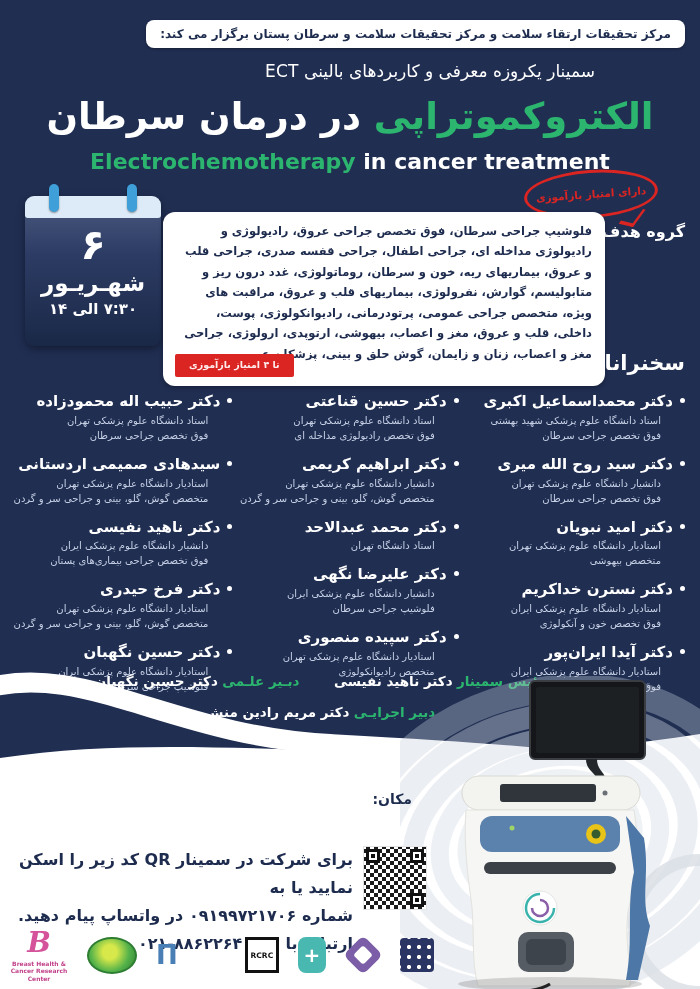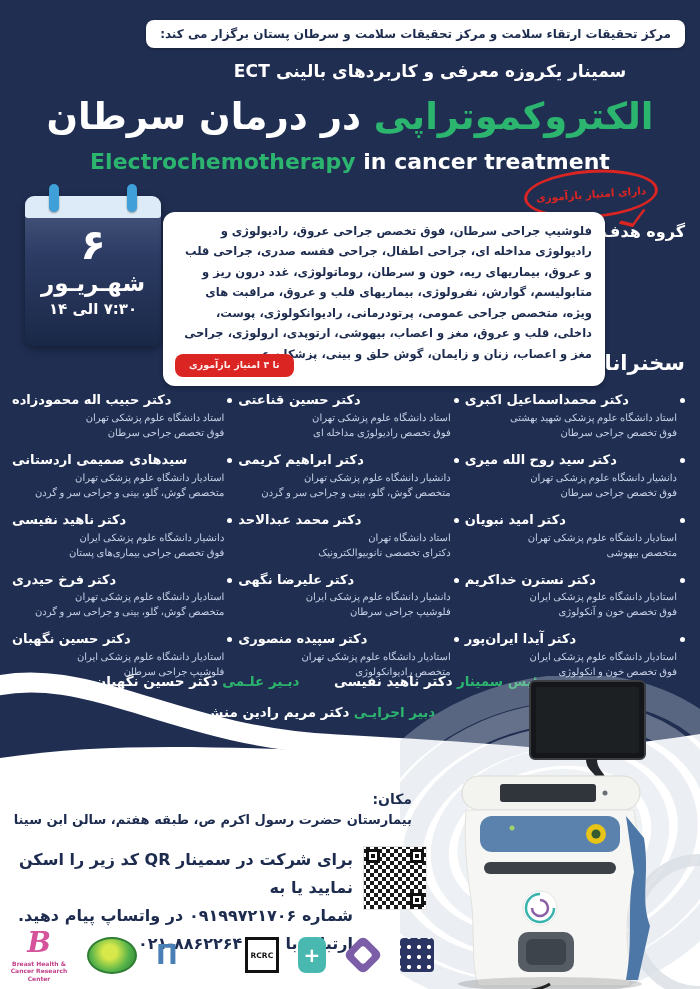--- a/index.html
+++ b/index.html
@@ -11,21 +11,21 @@
   }
   .green{color:#2cb56f;}
   
   .org-pill{
     position:absolute;top:20px;right:15px;background:#fff;color:#1d2b4e;
     font-size:12px;font-weight:bold;padding:7px 14px;border-radius:8px;
     direction:rtl;box-shadow:0 1px 3px rgba(0,0,0,.35);
   }
   .seminar-line{
     position:absolute;top:61px;left:200px;right:40px;text-align:center;
-    direction:rtl;color:#fff;font-size:17px;font-weight:700;letter-spacing:.2px;
+    direction:rtl;color:#fff;font-size:17px;font-weight:400;letter-spacing:.2px;
   }
   .title-fa{
     position:absolute;top:94px;left:0;right:0;text-align:center;direction:rtl;
     font-size:37px;font-weight:bold;color:#fff;line-height:1.25;
   }
   .title-en{
     position:absolute;top:149px;left:0;right:0;text-align:center;direction:ltr;
     font-size:22px;font-weight:bold;color:#fff;
   }
   .stamp{
@@ -58,34 +58,34 @@
     position:absolute;top:222px;right:15px;color:#fff;font-size:16px;font-weight:bold;direction:rtl;
   }
   .target-box{
     position:absolute;top:212px;left:163px;right:95px;min-height:108px;
     background:#fff;border-radius:12px;color:#1d2b4e;
     font-size:11.5px;font-weight:600;line-height:1.78;text-align:right;direction:rtl;
     padding:9px 13px 22px 13px;box-shadow:0 2px 5px rgba(0,0,0,.3);
   }
   .badge-red{
     position:absolute;left:12px;bottom:9px;background:#da2522;color:#ffecec;
-    font-size:9.5px;font-weight:bold;padding:3px 14px;border-radius:8px;direction:rtl;
+    font-size:9.5px;font-weight:bold;padding:3px 14px;border-radius:2px;direction:rtl;
   }
   
   .speakers-heading{
     position:absolute;top:351px;right:15px;color:#fff;font-size:21px;font-weight:bold;direction:rtl;
   }
   .speakers{
     position:absolute;top:391px;left:12px;right:15px;display:flex;direction:rtl;gap:6px;
   }
   .sp-col{flex:1;min-width:0;}
   .speaker{margin-bottom:11px;direction:rtl;}
-  .sp-name{display:flex;align-items:flex-start;gap:7px;color:#fff;font-size:13px;font-weight:bold;line-height:1.45;justify-content:space-between;}
+  .sp-name{display:flex;align-items:flex-start;gap:7px;color:#fff;font-size:15px;font-weight:bold;line-height:1.45;}
   .dot{flex:0 0 auto;width:5px;height:5px;border-radius:50%;background:#fff;margin-top:7px;}
-  .sp-sub{font-size:10px;font-weight:500;color:#c7d1e6;line-height:1.5;margin-right:8px;white-space:nowrap;font-family:Liberation Serif, serif;}
+  .sp-sub{font-size:10px;font-weight:500;color:#c7d1e6;line-height:1.5;margin-right:24px;white-space:nowrap;}
   
   .swoosh{position:absolute;top:640px;left:0;width:700px;height:134px;z-index:2;}
   .committee{
     position:absolute;top:666px;left:60px;right:120px;z-index:3;text-align:center;direction:rtl;
   }
   .committee-line{line-height:31px;font-size:13.5px;white-space:nowrap;}
   .c-label{color:#2cb56f;font-weight:bold;}
   .c-name{color:#fff;font-weight:bold;}
   .c-gap{display:inline-block;width:26px;}
   
@@ -224,21 +224,20 @@
           </div>
           <div class="sp-sub">دانشیار دانشگاه علوم پزشکی تهران</div>
           <div class="sp-sub">متخصص گوش، گلو، بینی و جراحی سر و گردن</div>
         </div>
         <div class="speaker">
           <div class="sp-name">
             <span class="dot"></span>
             <span>دکتر محمد عبدالاحد</span>
           </div>
           <div class="sp-sub">استاد دانشگاه تهران</div>
-          <div class="sp-sub">دکترای تخصصی نانوبیوالکترونیک</div>
         </div>
         <div class="speaker">
           <div class="sp-name">
             <span class="dot"></span>
             <span>دکتر علیرضا نگهی</span>
           </div>
           <div class="sp-sub">دانشیار دانشگاه علوم پزشکی ایران</div>
           <div class="sp-sub">فلوشیپ جراحی سرطان</div>
         </div>
         <div class="speaker">
@@ -342,21 +341,20 @@
     <path d="M140,218 a14,14 0 1 0 14,14" fill="none" stroke="#3bb3ad" stroke-width="2.5"></path>
     <path d="M140,224 a8,8 0 1 1 -8,8" fill="none" stroke="#8a5fa8" stroke-width="2.5"></path>
     <rect x="118" y="256" width="56" height="40" rx="10" fill="#565c63"></rect>
     <rect x="126" y="263" width="40" height="26" rx="6" fill="#3e444b"></rect>
     <ellipse cx="150" cy="308" rx="92" ry="7" fill="#000000" opacity="0.15"></ellipse>
     <path d="M150,308 C138,316 120,314 110,320" fill="none" stroke="#222222" stroke-width="3"></path>
   </svg>
 
   <div class="location">
     <div class="location-label">مکان:</div>
-    <div class="location-text">بیمارستان حضرت رسول اکرم ص، طبقه هفتم، سالن ابن سینا</div>
   </div>
 
   <div class="registration">
     <div class="qr">
       <span class="qr-finder f1"></span>
       <span class="qr-finder f2"></span>
       <span class="qr-finder f3"></span>
     </div>
     <div class="reg-text">
       <div>برای شرکت در سمینار QR کد زیر را اسکن نمایید یا به</div>

